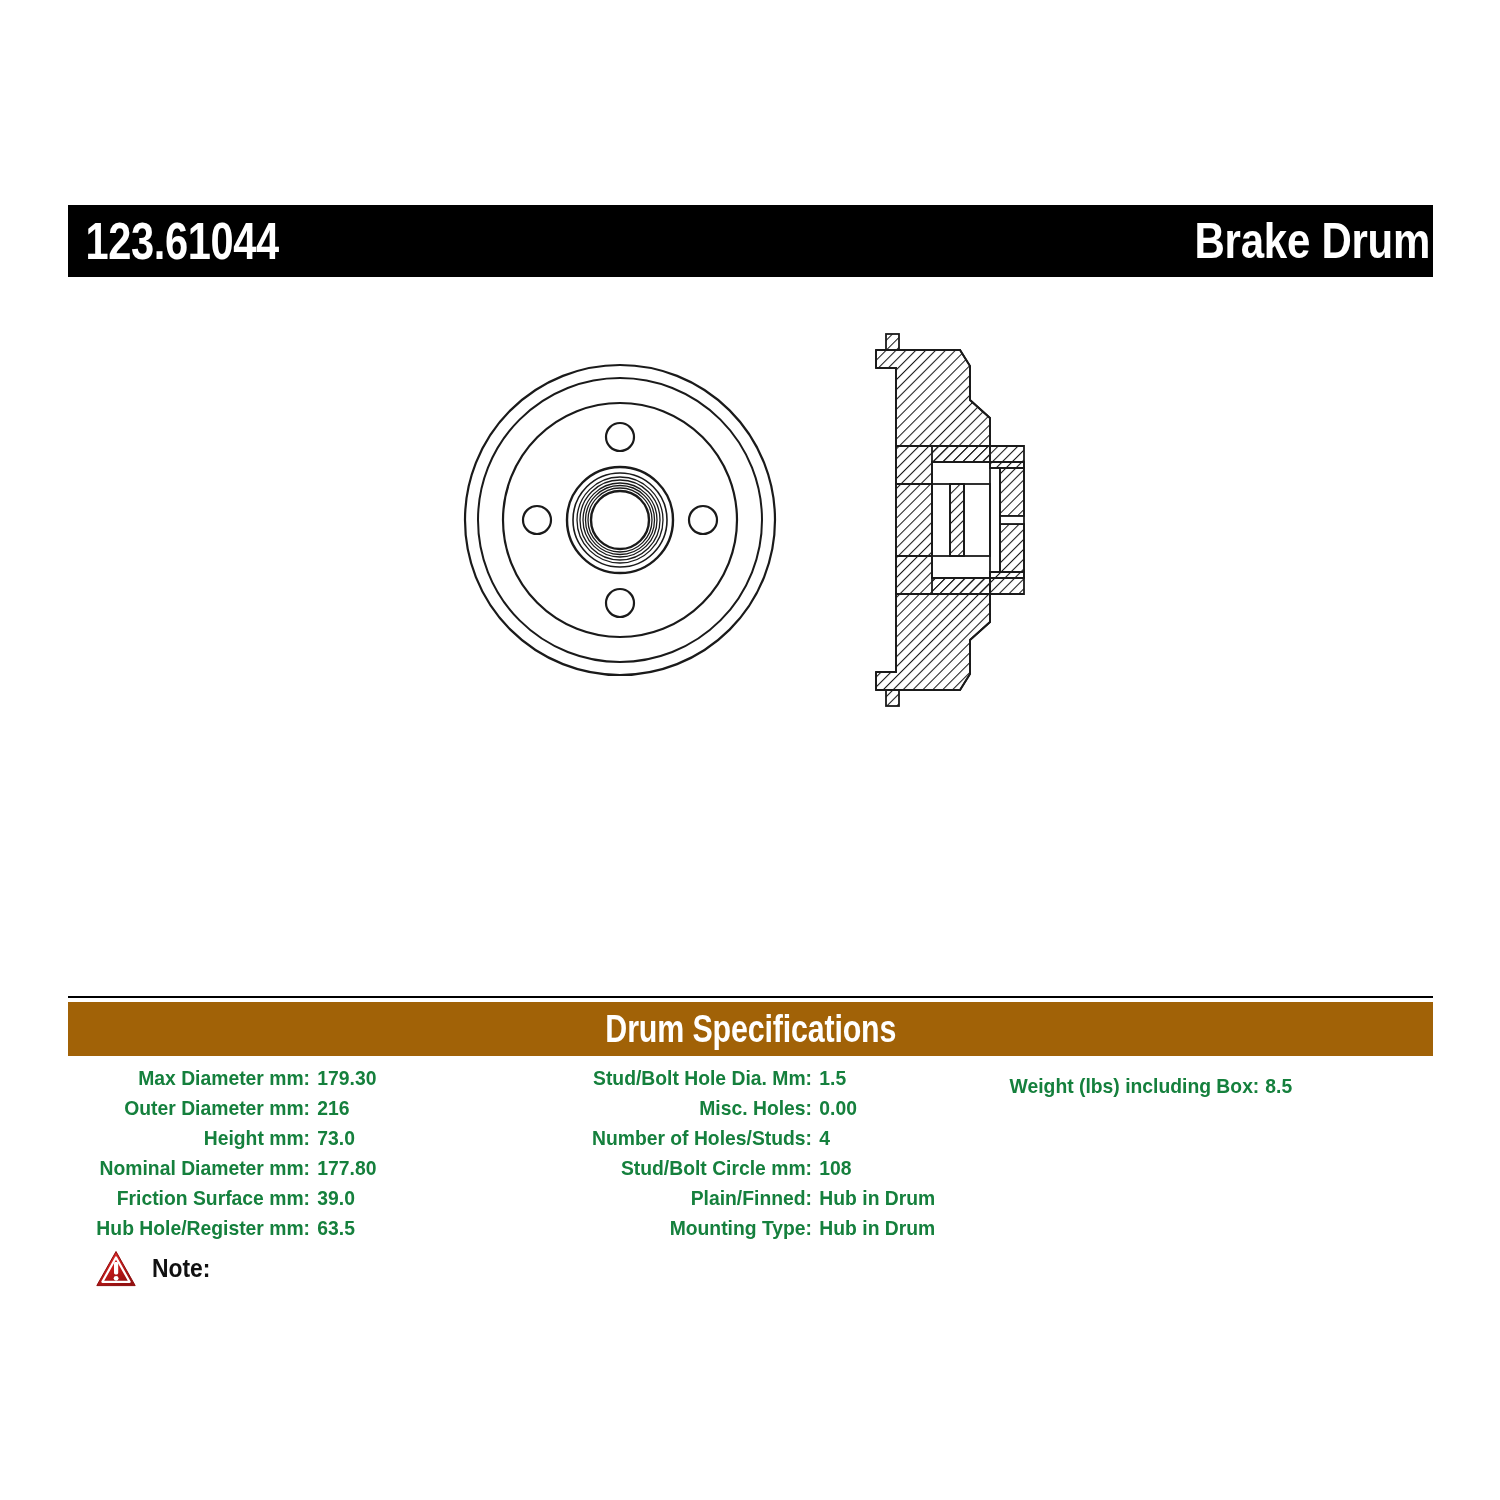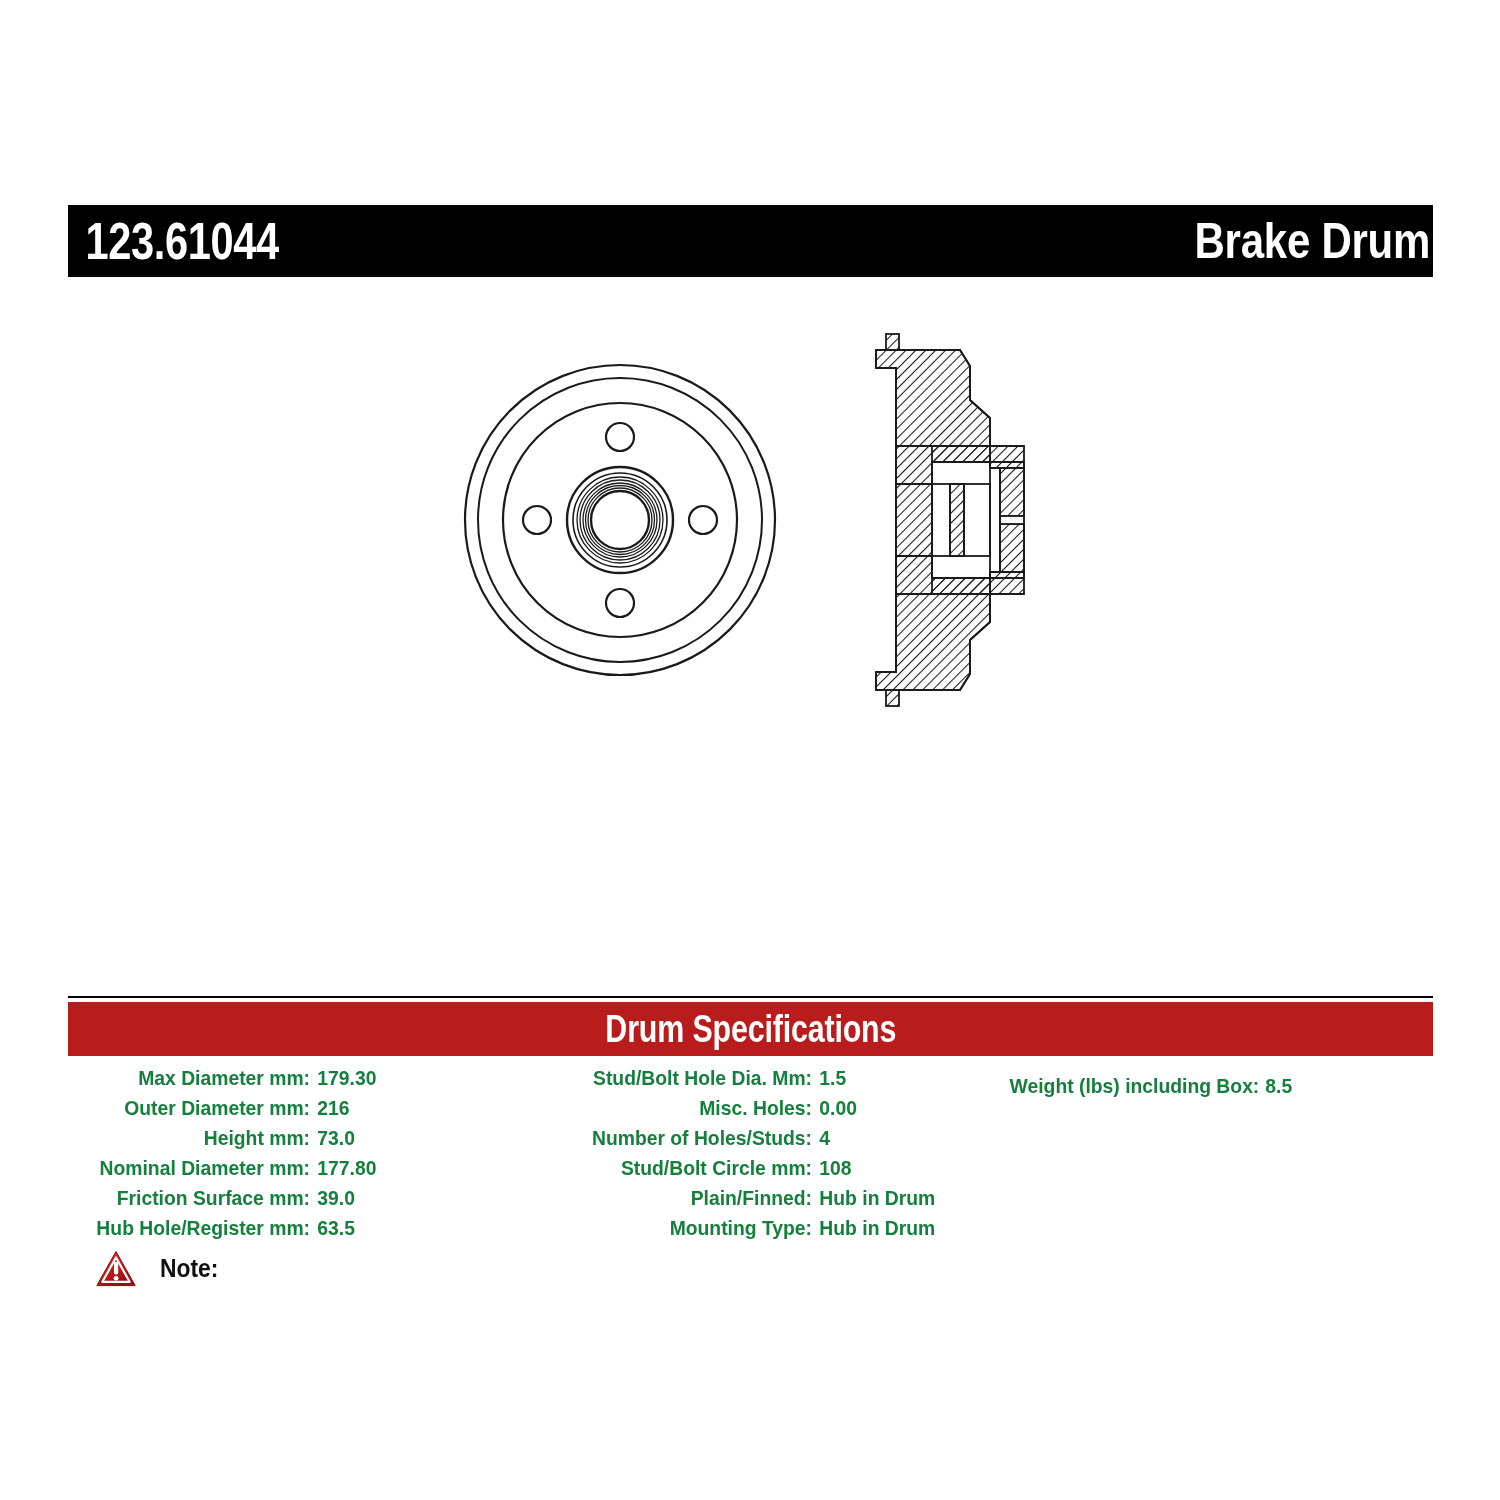--- a/index.html
+++ b/index.html
@@ -74,21 +74,21 @@
     background: #000000;
   }
 
   
   #specs-bar {
     position: absolute;
     left: 68px;
     top: 1002px;
     width: 1365px;
     height: 54px;
-    background: #b91c1c;
+    background: #a16207;
     display: flex;
     align-items: center;
     justify-content: center;
   }
   #specs-title {
     color: #ffffff;
     font-size: 38px;
     font-weight: 700;
     letter-spacing: -0.2px;
     transform: scaleX(0.80);
@@ -136,21 +136,21 @@
   #spec-col-3 .spec-label { width: 270px; }
   #spec-col-3 .spec-value { padding-left: 8px; }
 
   
   #note-row {
     position: absolute;
     left: 92px;
     top: 1246px;
     display: flex;
     align-items: center;
-    gap: 20px;
+    gap: 12px;
   }
   #warning-icon { width: 48px; height: 44px; display: block; }
   #note-label {
     font-size: 26px;
     font-weight: 700;
     color: #111111;
     transform: scaleX(0.88);
     transform-origin: left center;
     white-space: nowrap;
   }

